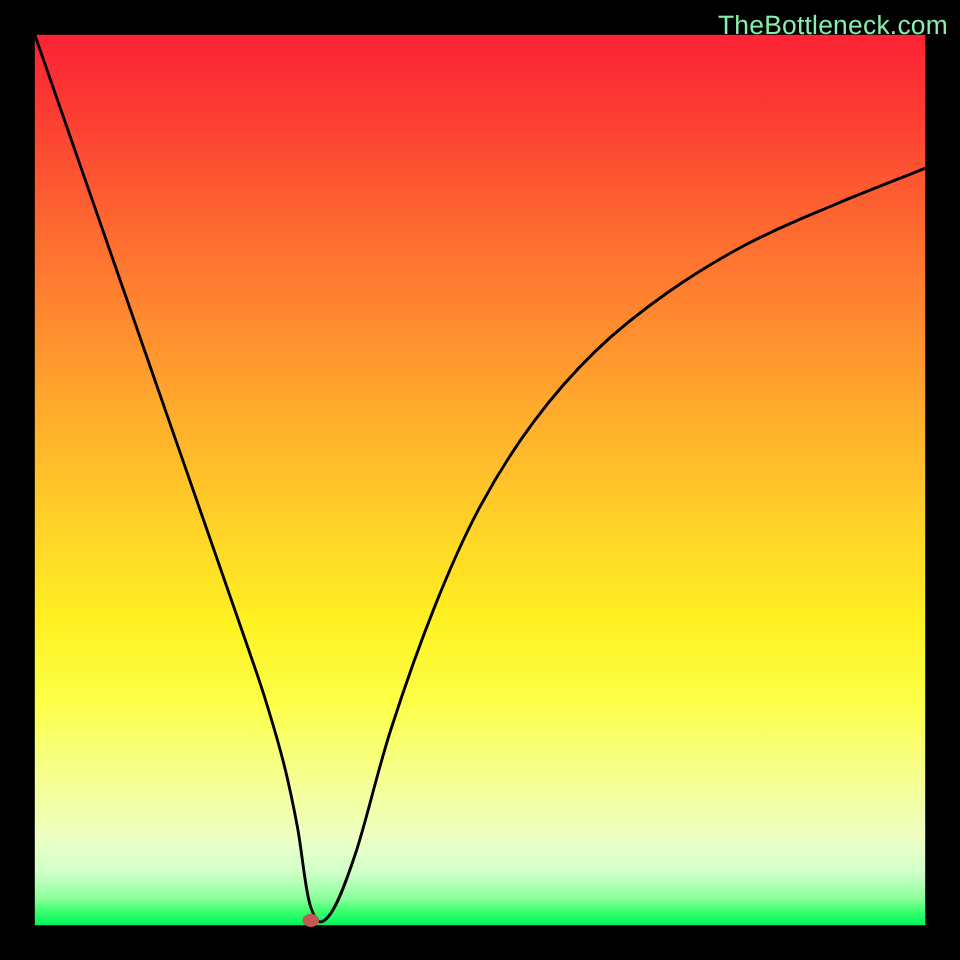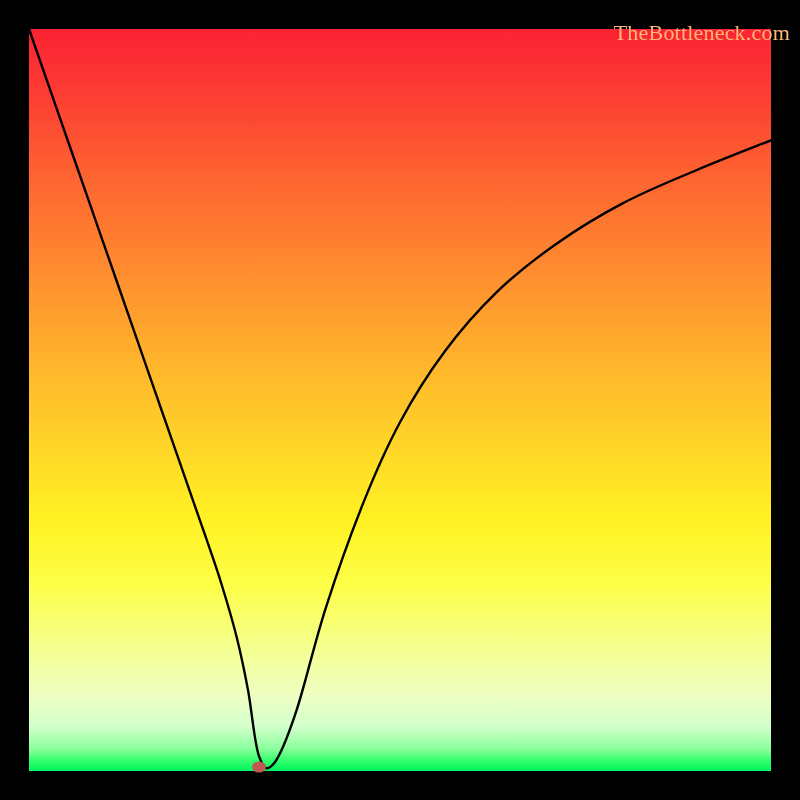--- a/index.html
+++ b/index.html
@@ -37,28 +37,27 @@
       #f5ff8c 83%,
       #eeffc3 90%,
       #d2ffca 94%,
       #8bff9d 97%,
       #38ff6e 98.5%,
       #00f45e 100%
     );
   }
   .watermark {
     position: absolute;
-    top: 20px;
+    top: 8px;
     right: 10px;
-    color: #fdba74;
+    color: #86efac;
     font-size: 22px;
     font-weight: 500;
     letter-spacing: 0.2px;
     user-select: none;
-    font-family: Liberation Serif, serif;
   }
   svg.curve {
     position: absolute;
     left: 0;
     top: 0;
     width: 742px;
     height: 742px;
     overflow: visible;
   }
   .marker {

